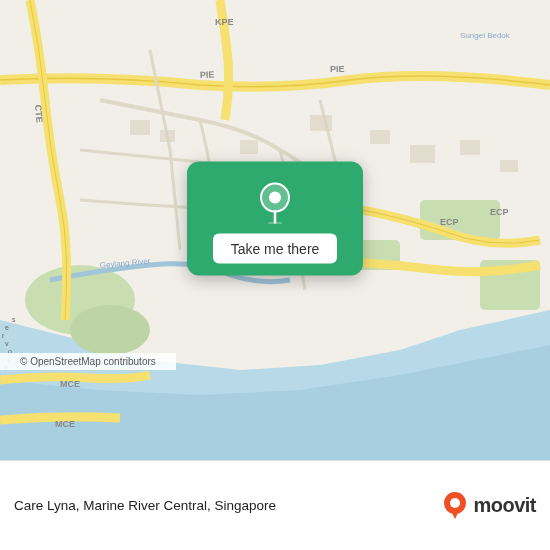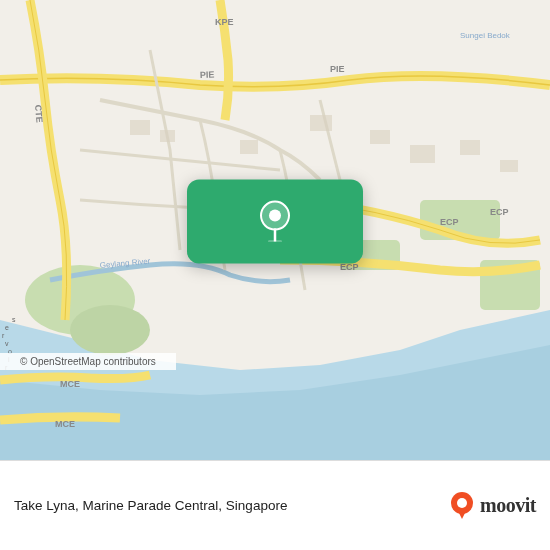--- a/index.html
+++ b/index.html
@@ -91,21 +91,20 @@
     #location-text {
       font-size: 13.5px;
       color: #222;
       font-weight: 400;
     }
 
     #moovit-logo {
       display: flex;
       align-items: center;
       gap: 4px;
-      font-family: Liberation Serif, serif;
     }
 
     #moovit-pin {
       width: 28px;
       height: 28px;
     }
 
     #moovit-text {
       font-size: 20px;
       font-weight: bold;
@@ -198,32 +197,33 @@
   
   <div id="location-card">
 
     <svg id="pin-icon" viewBox="0 0 44 44" xmlns="http://www.w3.org/2000/svg">
       <circle cx="22" cy="18" r="14" fill="rgba(255,255,255,0.25)" stroke="white" stroke-width="2"></circle>
       <circle cx="22" cy="18" r="6" fill="white"></circle>
       <path d="M22 32 L22 44" stroke="white" stroke-width="2.5" stroke-linecap="round"></path>
       <line x1="16" y1="44" x2="28" y2="44" stroke="white" stroke-width="2" stroke-linecap="round" opacity="0.5"></line>
     </svg>
 
+    <button id="take-me-there-btn">Take me there</button>
   </div>
 
   
   <div id="attribution-bar">
     <span>© OpenStreetMap contributors</span>
   </div>
 </div>
 
 <div id="bottom-bar">
   <div id="bottom-divider"></div>
   <div id="bottom-info">
-    <span id="location-text">Take Lyna, Marine Parade Central, Singapore</span>
+    <span id="location-text">Care Lyna, Marine River Central, Singapore</span>
 
     <div id="moovit-logo">
 
       <svg id="moovit-pin" viewBox="0 0 28 28" xmlns="http://www.w3.org/2000/svg">
         <circle cx="14" cy="12" r="11" fill="#f04e23"></circle>
         <circle cx="14" cy="12" r="5" fill="white"></circle>
         <polygon points="10,20 14,28 18,20" fill="#f04e23"></polygon>
       </svg>
       <span id="moovit-text">moovit</span>
     </div>

